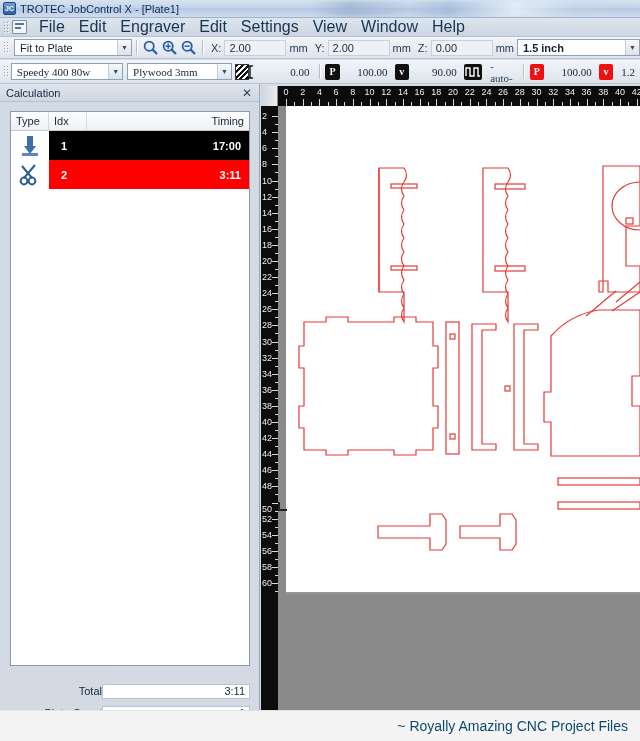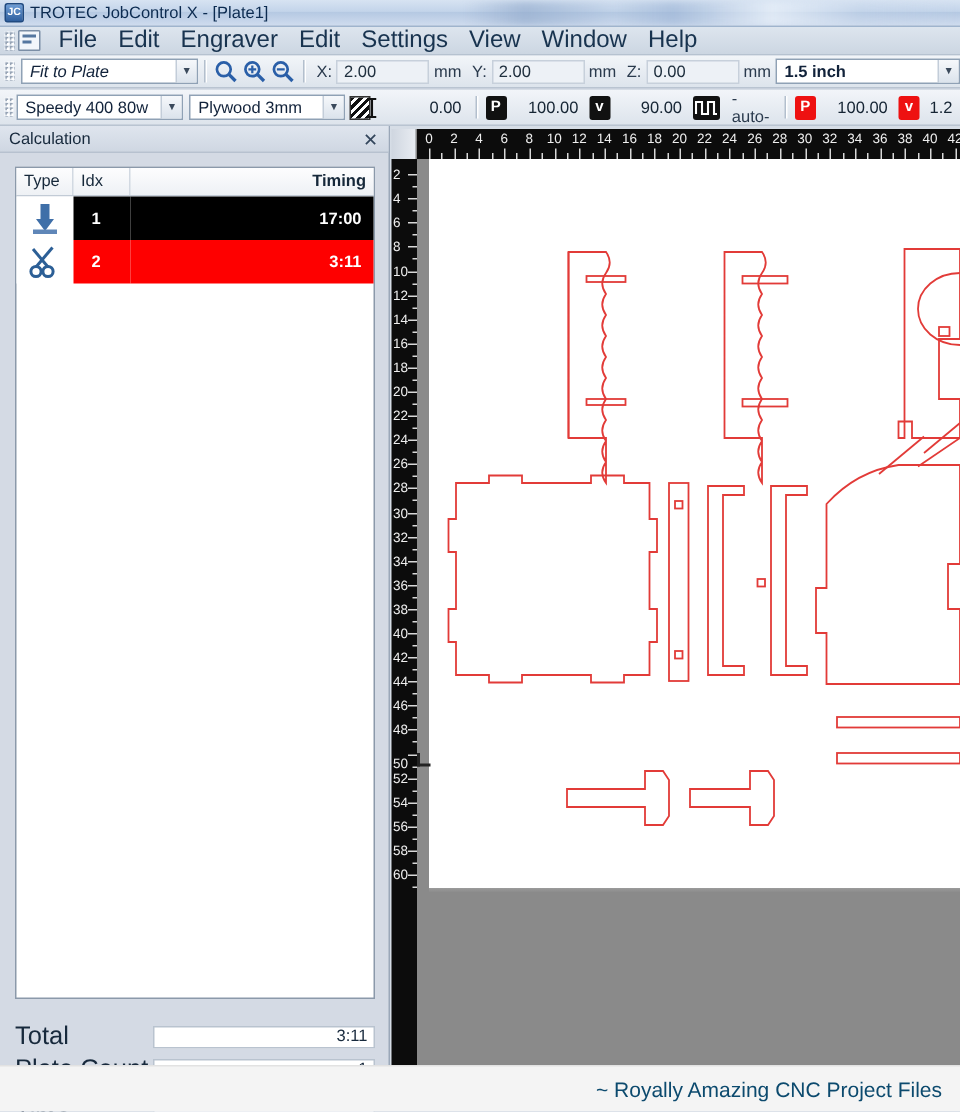--- a/index.html
+++ b/index.html
@@ -54,21 +54,21 @@
   .menu-item{ padding:2px 7px; font-size:16px; color:#18334f; white-space:nowrap; }
 
   
   .toolbar{
     position:absolute; left:0; width:640px; height:22px;
     background:linear-gradient(to bottom,#f2f5f9,#dde4ec);
     border-bottom:1px solid #b9c4d1;
     display:flex; align-items:center; overflow:hidden;
   }
   .tb1{ top:37px; }
-  .tb2{ top:60px; height:24px; }
+  .tb2{ top:60px; height:24px;font-family:Liberation Serif, serif; }
   .sep{ width:1px;height:15px;background:#b3bfcd;margin:0 4px; box-shadow:1px 0 0 #ffffff; }
   .dd{
     height:17px; border:1px solid #8fa1b5; background:#fff;
     display:flex;align-items:center; font-size:11px; padding-left:5px; color:#11223a;
     position:relative; white-space:nowrap;
   }
   .dd .arrow{
     position:absolute; right:0; top:0; bottom:0; width:14px;
     background:linear-gradient(to bottom,#f6f8fb,#dbe3ec);
     border-left:1px solid #c3cdd9;
@@ -117,32 +117,32 @@
     position:absolute; left:10px; top:27px; width:240px; height:555px;
     background:#fff; border:1px solid #8b99aa;
   }
   .lhead{
     display:flex; height:19px; background:linear-gradient(to bottom,#fdfdfe,#eef1f5);
     border-bottom:1px solid #c2cbd6; font-size:11px; color:#16283a;
   }
   .lhead > div{ display:flex;align-items:center;padding:0 5px;border-right:1px solid #d2d9e2; }
   .c-type{ width:38px; }
   .c-idx{ width:38px; }
-  .c-tim{ flex:1; justify-content:flex-end; border-right:none !important;font-weight:bold; }
+  .c-tim{ flex:1; justify-content:flex-end; border-right:none !important; }
   .lrow{ display:flex; height:29px; font-size:11px; align-items:stretch; }
   .lrow .tcell{ width:38px; display:flex;align-items:center;justify-content:center;background:#fff; }
   .lrow .icell{ width:38px; display:flex;align-items:center;padding-left:12px;font-weight:bold; }
   .lrow .mcell{ flex:1; display:flex;align-items:center;justify-content:flex-end;padding-right:8px;font-weight:bold; }
   .row-black .icell,.row-black .mcell{ background:#000;color:#fff; }
   .row-red .icell,.row-red .mcell{ background:#fe0000;color:#fff; }
 
   
   .summary{ position:absolute; left:10px; top:596px; width:240px; }
   .srow{ display:flex; align-items:center; height:22px; }
-  .srow .slab{ width:92px; font-size:17px;color:#17293c; }
+  .srow .slab{ width:92px; font-size:11px;color:#17293c;text-align:right; }
   .srow .sval{
     flex:1;height:15px;background:#fff;border:1px solid #b9c3cf;
     font-size:11px;color:#17293c;display:flex;align-items:center;justify-content:flex-end;padding-right:4px;
   }
 
   
   .hruler{
     position:absolute; left:278px; top:86px; width:362px; height:20px;
     background:#0c0c0c; overflow:hidden;
   }
@@ -206,21 +206,21 @@
     <div class="menu-item">Engraver</div>
     <div class="menu-item">Edit</div>
     <div class="menu-item">Settings</div>
     <div class="menu-item">View</div>
     <div class="menu-item">Window</div>
     <div class="menu-item">Help</div>
   </div>
 
   <div class="toolbar tb1">
     <div class="grip"></div>
-    <div class="dd" style="width:118px;margin-left:2px;font-style:italic;">
+    <div class="dd" style="width:118px;margin-left:2px;">
       <span>Fit to Plate</span>
       <span class="arrow">▼</span>
     </div>
     <div class="sep"></div>
     <div class="zicon">
       <svg width="17" height="17" viewBox="0 0 17 17">
           <circle cx="7.2" cy="7.2" r="4.6" fill="none" stroke="#2a5fa8" stroke-width="1.8"></circle>
           <line x1="10.6" y1="10.6" x2="15" y2="15" stroke="#2a5fa8" stroke-width="2.2"></line>
         </svg>
     </div>

